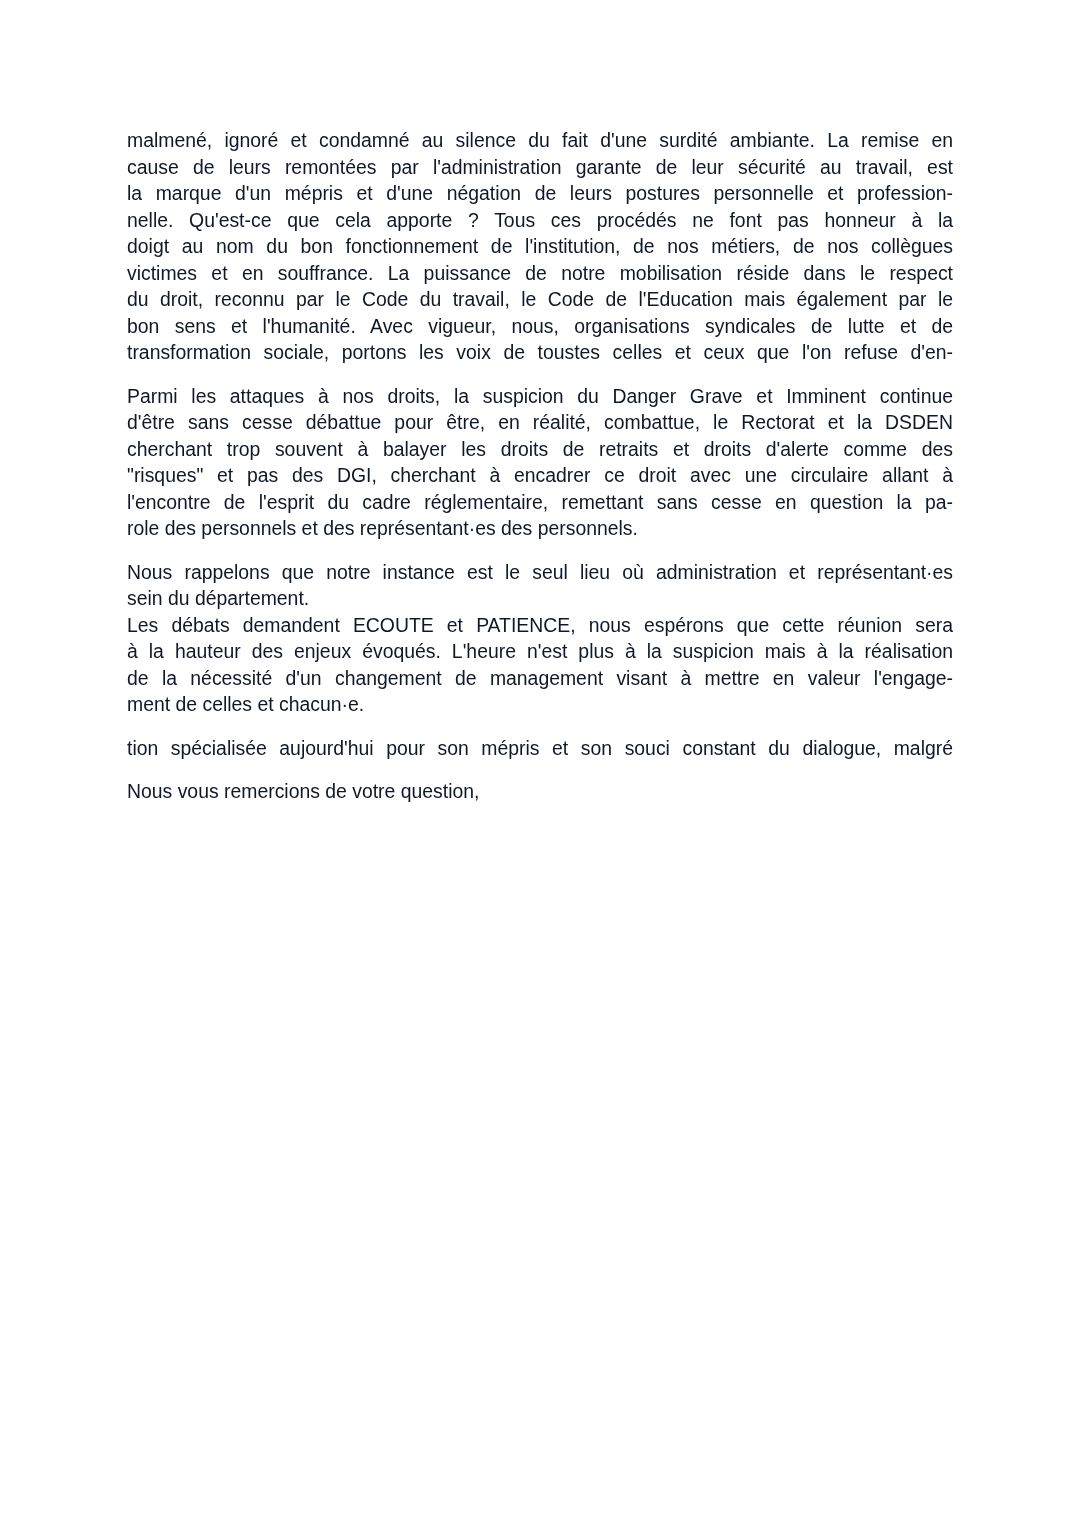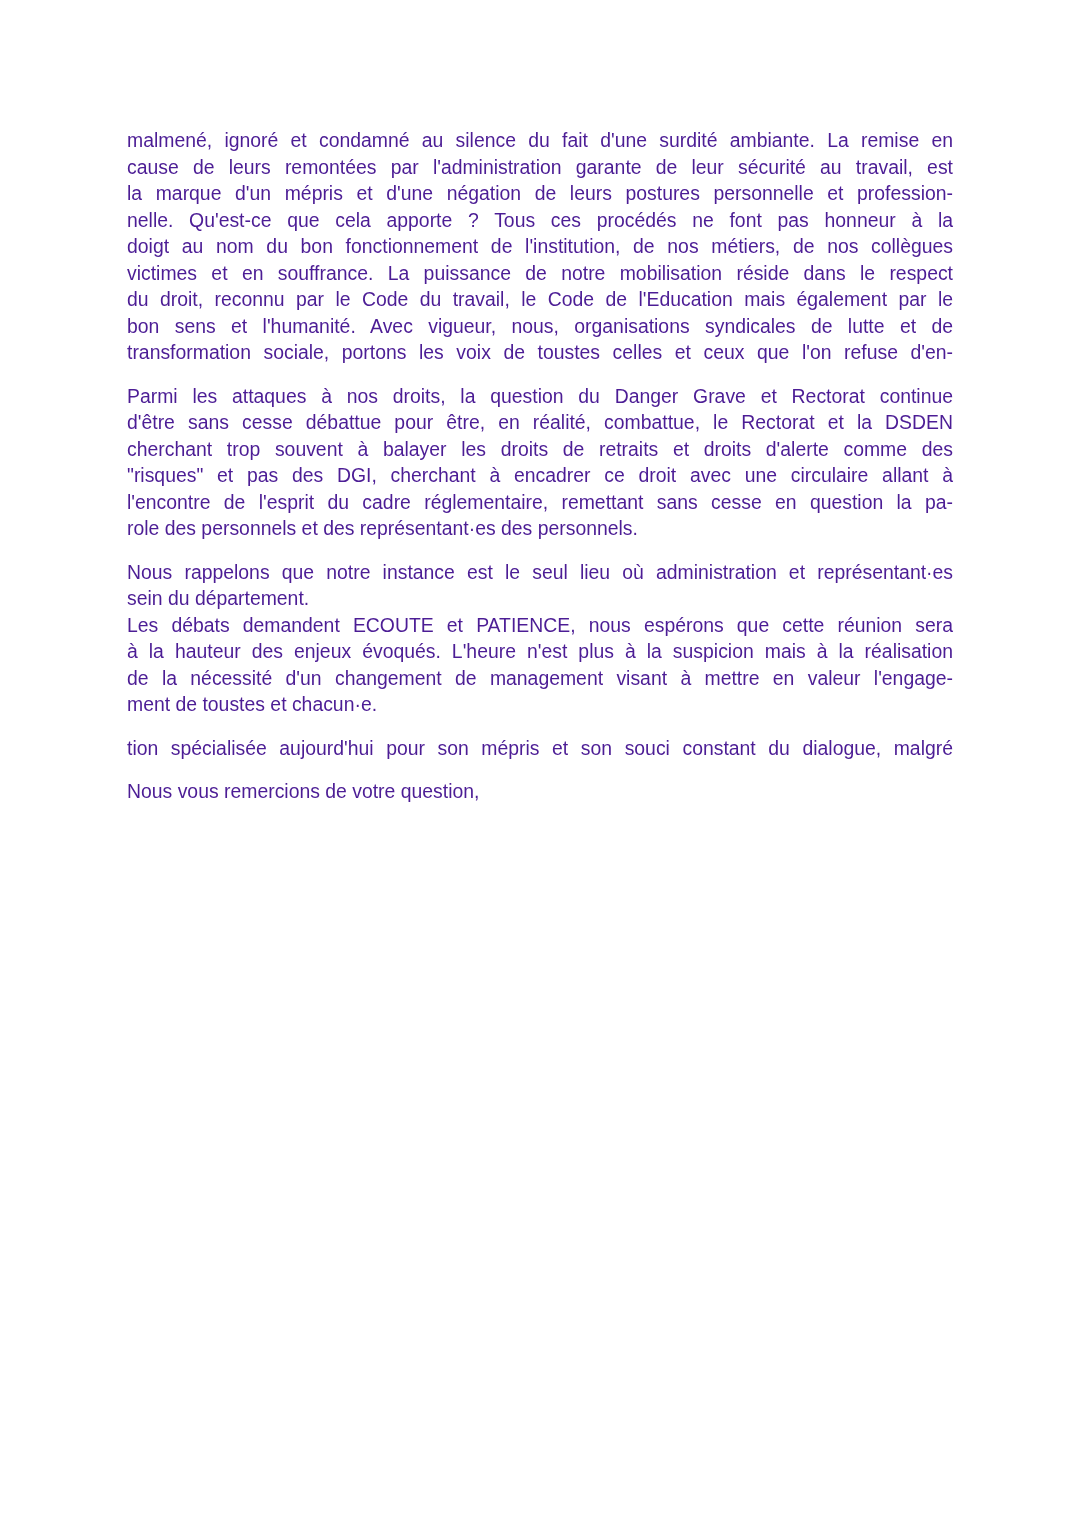--- a/index.html
+++ b/index.html
@@ -11,21 +11,21 @@
     width: 1080px;
     height: 1527px;
     position: relative;
     overflow: hidden;
   }
   .doc-page {
     position: absolute;
     top: 127px;
     left: 127px;
     width: 826px;
-    color: #4c1d95;
+    color: #0f172a;
     font-family: "Liberation Sans", sans-serif;
     font-size: 19.4px;
     line-height: 26.5px;
     -webkit-font-smoothing: antialiased;
   }
   .paragraph {
     margin: 0 0 17px 0;
   }
   .line {
     text-align: left;
@@ -46,34 +46,34 @@
       <div class="line justify">cause de leurs remontées par l'administration garante de leur sécurité au travail, est</div>
       <div class="line justify">la marque d'un mépris et d'une négation de leurs postures personnelle et profession-</div>
       <div class="line justify">nelle. Qu'est-ce que cela apporte ? Tous ces procédés ne font pas honneur à la</div>
       <div class="line justify">doigt au nom du bon fonctionnement de l'institution, de nos métiers, de nos collègues</div>
       <div class="line justify">victimes et en souffrance. La puissance de notre mobilisation réside dans le respect</div>
       <div class="line justify">du droit, reconnu par le Code du travail, le Code de l'Education mais également par le</div>
       <div class="line justify">bon sens et l'humanité. Avec vigueur, nous, organisations syndicales de lutte et de</div>
       <div class="line justify">transformation sociale, portons les voix de toustes celles et ceux que l'on refuse d'en-</div>
     </div>
     <div class="paragraph">
-      <div class="line justify">Parmi les attaques à nos droits, la question du Danger Grave et Rectorat continue</div>
+      <div class="line justify">Parmi les attaques à nos droits, la suspicion du Danger Grave et Imminent continue</div>
       <div class="line justify">d'être sans cesse débattue pour être, en réalité, combattue, le Rectorat et la DSDEN</div>
       <div class="line justify">cherchant trop souvent à balayer les droits de retraits et droits d'alerte comme des</div>
       <div class="line justify">"risques" et pas des DGI, cherchant à encadrer ce droit avec une circulaire allant à</div>
       <div class="line justify">l'encontre de l'esprit du cadre réglementaire, remettant sans cesse en question la pa-</div>
       <div class="line">role des personnels et des représentant·es des personnels.</div>
     </div>
     <div class="paragraph">
       <div class="line justify">Nous rappelons que notre instance est le seul lieu où administration et représentant·es</div>
       <div class="line">sein du département.</div>
       <div class="line justify">Les débats demandent ECOUTE et PATIENCE, nous espérons que cette réunion sera</div>
       <div class="line justify">à la hauteur des enjeux évoqués. L'heure n'est plus à la suspicion mais à la réalisation</div>
       <div class="line justify">de la nécessité d'un changement de management visant à mettre en valeur l'engage-</div>
-      <div class="line">ment de toustes et chacun·e.</div>
+      <div class="line">ment de celles et chacun·e.</div>
     </div>
     <div class="paragraph">
       <div class="line justify">tion spécialisée aujourd'hui pour son mépris et son souci constant du dialogue, malgré</div>
     </div>
     <div class="paragraph">
       <div class="line">Nous vous remercions de votre question,</div>
     </div>
   </div>
 
 </body></html>

